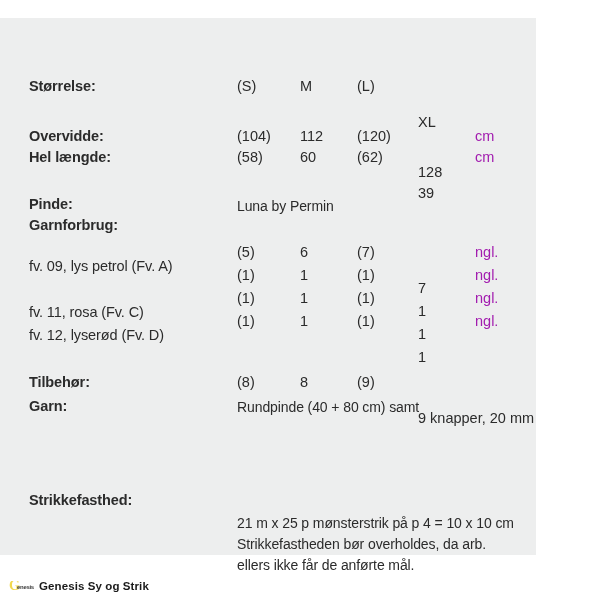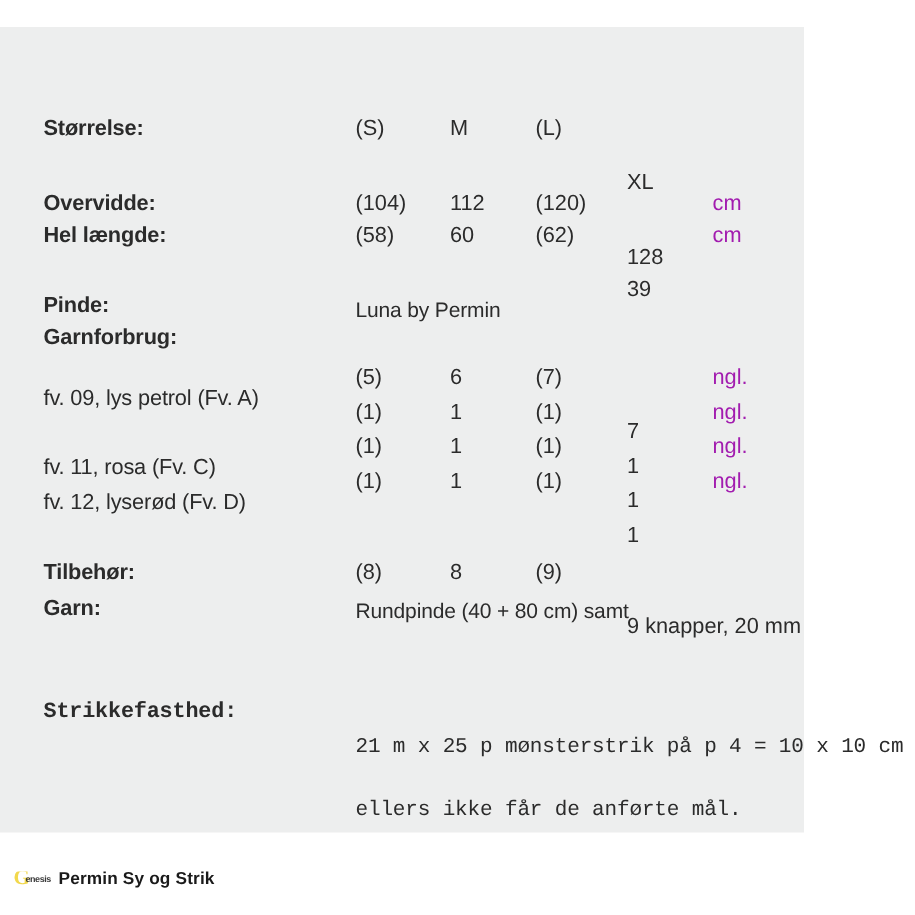--- a/index.html
+++ b/index.html
@@ -211,28 +211,29 @@
       <span class="c1">8</span>
       <span class="c2">(9)</span>
       <span class="c3">9 knapper, 20 mm</span>
     </div>
 
     <div class="row" style="top:380px; height:44px;">
       <span class="label">Garn:</span>
       <span class="textcol" style="top:-1px">Rundpinde (40 + 80 cm) samt</span>
     </div>
 
-    <div class="row" style="top:449px; height:90px;font-family:Liberation Mono, monospace;">
+    <div class="row" style="top:474px; height:90px;">
       <span class="label">Strikkefasthed:</span>
       <span class="textcol" style="top:21px">21 m x 25 p mønsterstrik på p 4 = 10 x 10 cm</span>
+      <span class="textcol" style="top:42px">Strikkefastheden bør overholdes, da arb.</span>
       <span class="textcol" style="top:63px">ellers ikke får de anførte mål.</span>
     </div>
 
   </div>
 </div>
 
 <div id="footer">
   <div id="brand-mark">
     <span class="g">G</span>
     <span class="wordmark">enesis</span>
   </div>
-  <div id="brand-text">Permin Sy og Strik</div>
+  <div id="brand-text">Genesis Sy og Strik</div>
 </div>
 
 </body></html>

